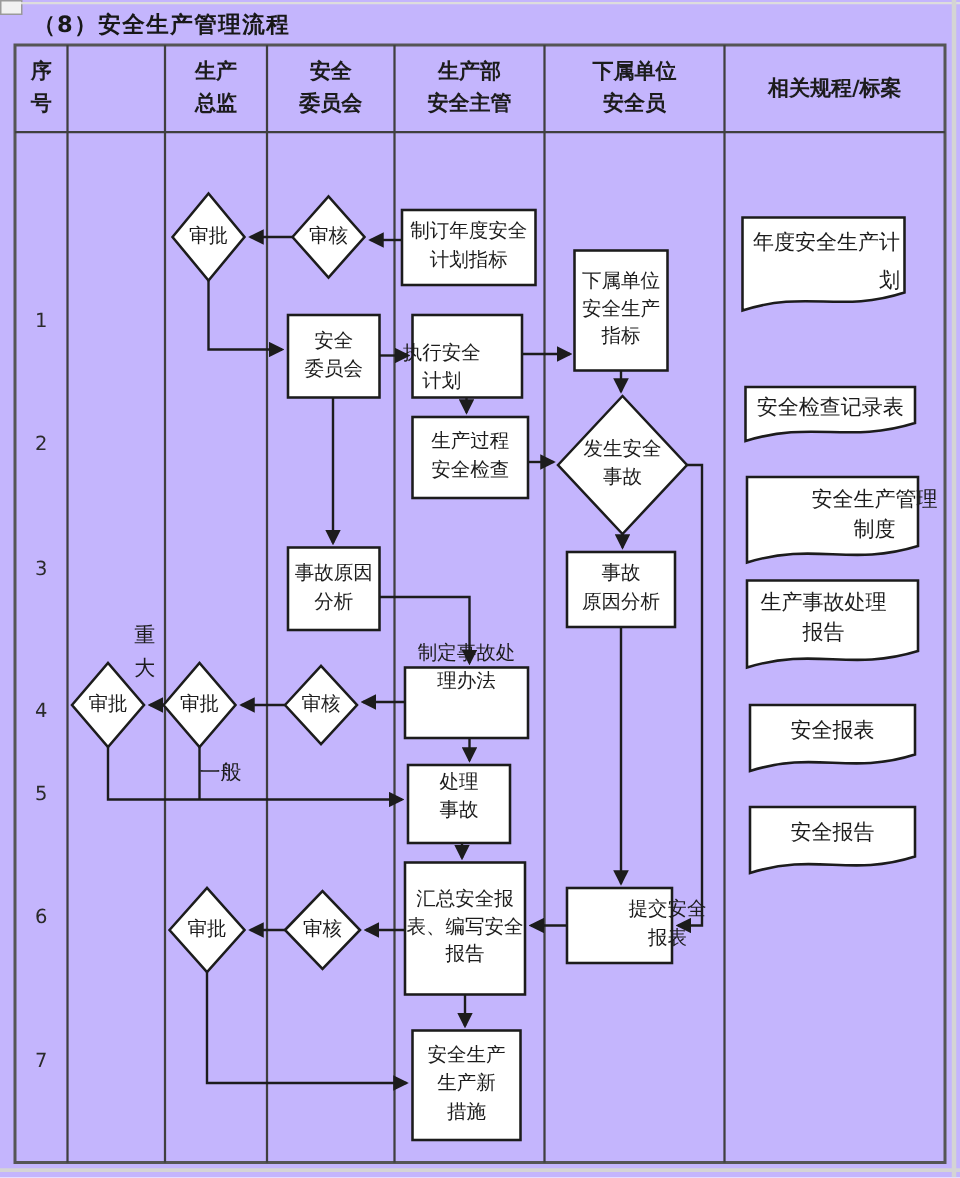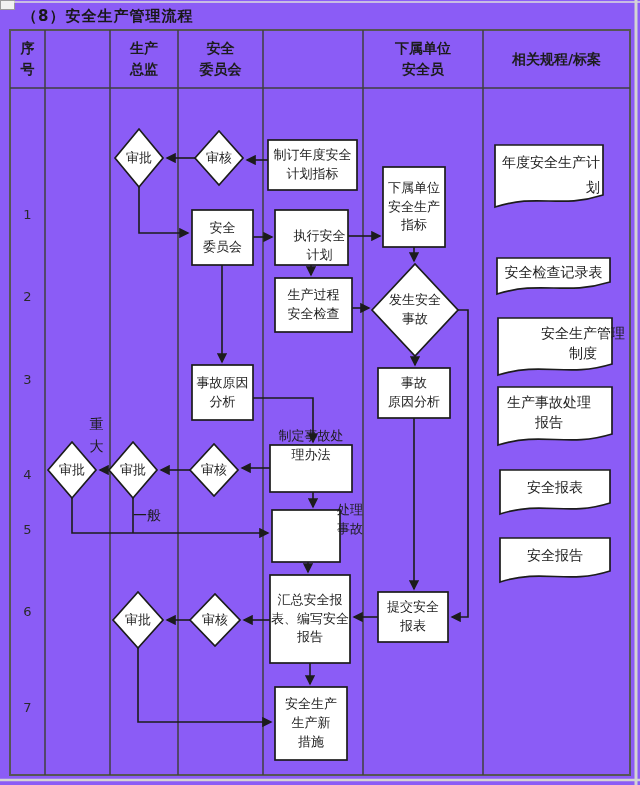--- a/index.html
+++ b/index.html
@@ -1,17 +1,17 @@
 <!DOCTYPE html>
 <html><head>
 <meta charset="utf-8">
 <style>
   html,body{margin:0;padding:0;background:#ffffff;}
   #stage{
-    position:relative;width:640px;height:785px;background:#8b5cf6;overflow:hidden;
+    position:relative;width:640px;height:785px;background:#c4b5fd;overflow:hidden;
     font-family:"DejaVu Sans","Liberation Sans",sans-serif;color:#1c1c1c;
   }
   #diagram{position:absolute;left:0;top:0;width:640px;height:785px;}
   .txt{
     position:absolute;display:flex;align-items:center;justify-content:center;
     text-align:center;white-space:pre-line;font-size:13px;line-height:1.45;color:#1c1c1c;
   }
   .hdr{font-weight:bold;font-size:14px;line-height:1.5;}
   .rownum{font-size:13px;color:#2a2a2a;}
   .title{
@@ -116,20 +116,22 @@
   </svg>
 
   <div class="txt title" style="left:22px;top:5px;width:300px;height:24px;">（8）安全生产管理流程</div>
 
   <div class="txt hdr" style="left:10px;top:30px;width:35px;height:58px;">序
 号</div>
   <div class="txt hdr" style="left:110px;top:30px;width:68px;height:58px;">生产
 总监</div>
   <div class="txt hdr" style="left:178px;top:30px;width:85px;height:58px;">安全
 委员会</div>
+  <div class="txt hdr" style="left:263px;top:30px;width:100px;height:58px;">生产部
+安全主管</div>
   <div class="txt hdr" style="left:363px;top:30px;width:120px;height:58px;">下属单位
 安全员</div>
   <div class="txt hdr" style="left:483px;top:30px;width:147px;height:58px;">相关规程/标案</div>
 
   <div class="txt rownum" style="left:10px;top:205px;width:35px;height:20px;">1</div>
   <div class="txt rownum" style="left:10px;top:287px;width:35px;height:20px;">2</div>
   <div class="txt rownum" style="left:10px;top:370px;width:35px;height:20px;">3</div>
   <div class="txt rownum" style="left:10px;top:465px;width:35px;height:20px;">4</div>
   <div class="txt rownum" style="left:10px;top:520px;width:35px;height:20px;">5</div>
   <div class="txt rownum" style="left:10px;top:602px;width:35px;height:20px;">6</div>
@@ -137,43 +139,43 @@
 
   <div class="txt" style="left:111px;top:146px;width:56px;height:24px;">审批</div>
   <div class="txt" style="left:191px;top:146px;width:56px;height:24px;">审核</div>
   <div class="txt" style="left:268px;top:140px;width:89px;height:50px;">制订年度安全
 计划指标</div>
   <div class="txt" style="left:383px;top:167px;width:62px;height:80px;">下属单位
 安全生产
 指标</div>
   <div class="txt" style="left:192px;top:210px;width:61px;height:55px;">安全
 委员会</div>
-  <div class="txt" style="left:283px;top:210px;width:73px;height:72px;">执行安全
+  <div class="txt" style="left:258px;top:210px;width:73px;height:72px;">执行安全
 计划</div>
   <div class="txt" style="left:275px;top:278px;width:77px;height:54px;">生产过程
 安全检查</div>
   <div class="txt" style="left:375px;top:291px;width:80px;height:38px;">发生安全
 事故</div>
   <div class="txt" style="left:192px;top:365px;width:61px;height:55px;">事故原因
 分析</div>
   <div class="txt" style="left:378px;top:368px;width:72px;height:50px;">事故
 原因分析</div>
   <div class="txt" style="left:44px;top:458px;width:56px;height:24px;">审批</div>
   <div class="txt" style="left:105px;top:458px;width:56px;height:24px;">审批</div>
   <div class="txt" style="left:186px;top:458px;width:56px;height:24px;">审核</div>
   <div class="txt" style="left:270px;top:422px;width:82px;height:47px;">制定事故处
 理办法</div>
-  <div class="txt" style="left:272px;top:486px;width:68px;height:68px;margin-left:44px;">处理
+  <div class="txt" style="left:272px;top:498px;width:68px;height:68px;">处理
 事故</div>
   <div class="txt" style="left:110px;top:608px;width:56px;height:24px;">审批</div>
   <div class="txt" style="left:187px;top:608px;width:56px;height:24px;">审核</div>
   <div class="txt" style="left:270px;top:575px;width:80px;height:88px;">汇总安全报
 表、编写安全
 报告</div>
-  <div class="txt" style="left:378px;top:592px;width:70px;height:50px;">提交安全
+  <div class="txt" style="left:378px;top:592px;width:70px;height:50px;padding-left:32px;">提交安全
 报表</div>
   <div class="txt" style="left:275px;top:687px;width:72px;height:73px;">安全生产
 生产新
 措施</div>
 
   <div class="txt vlabel" style="left:88px;top:412px;width:17px;height:48px;">重大</div>
   <div class="txt blabel" style="left:126px;top:506px;width:42px;height:18px;">一般</div>
 
   <div class="txt doc-txt doc-left" style="left:502px;top:150px;width:100px;height:46px;">年度安全生产计
 划</div>

